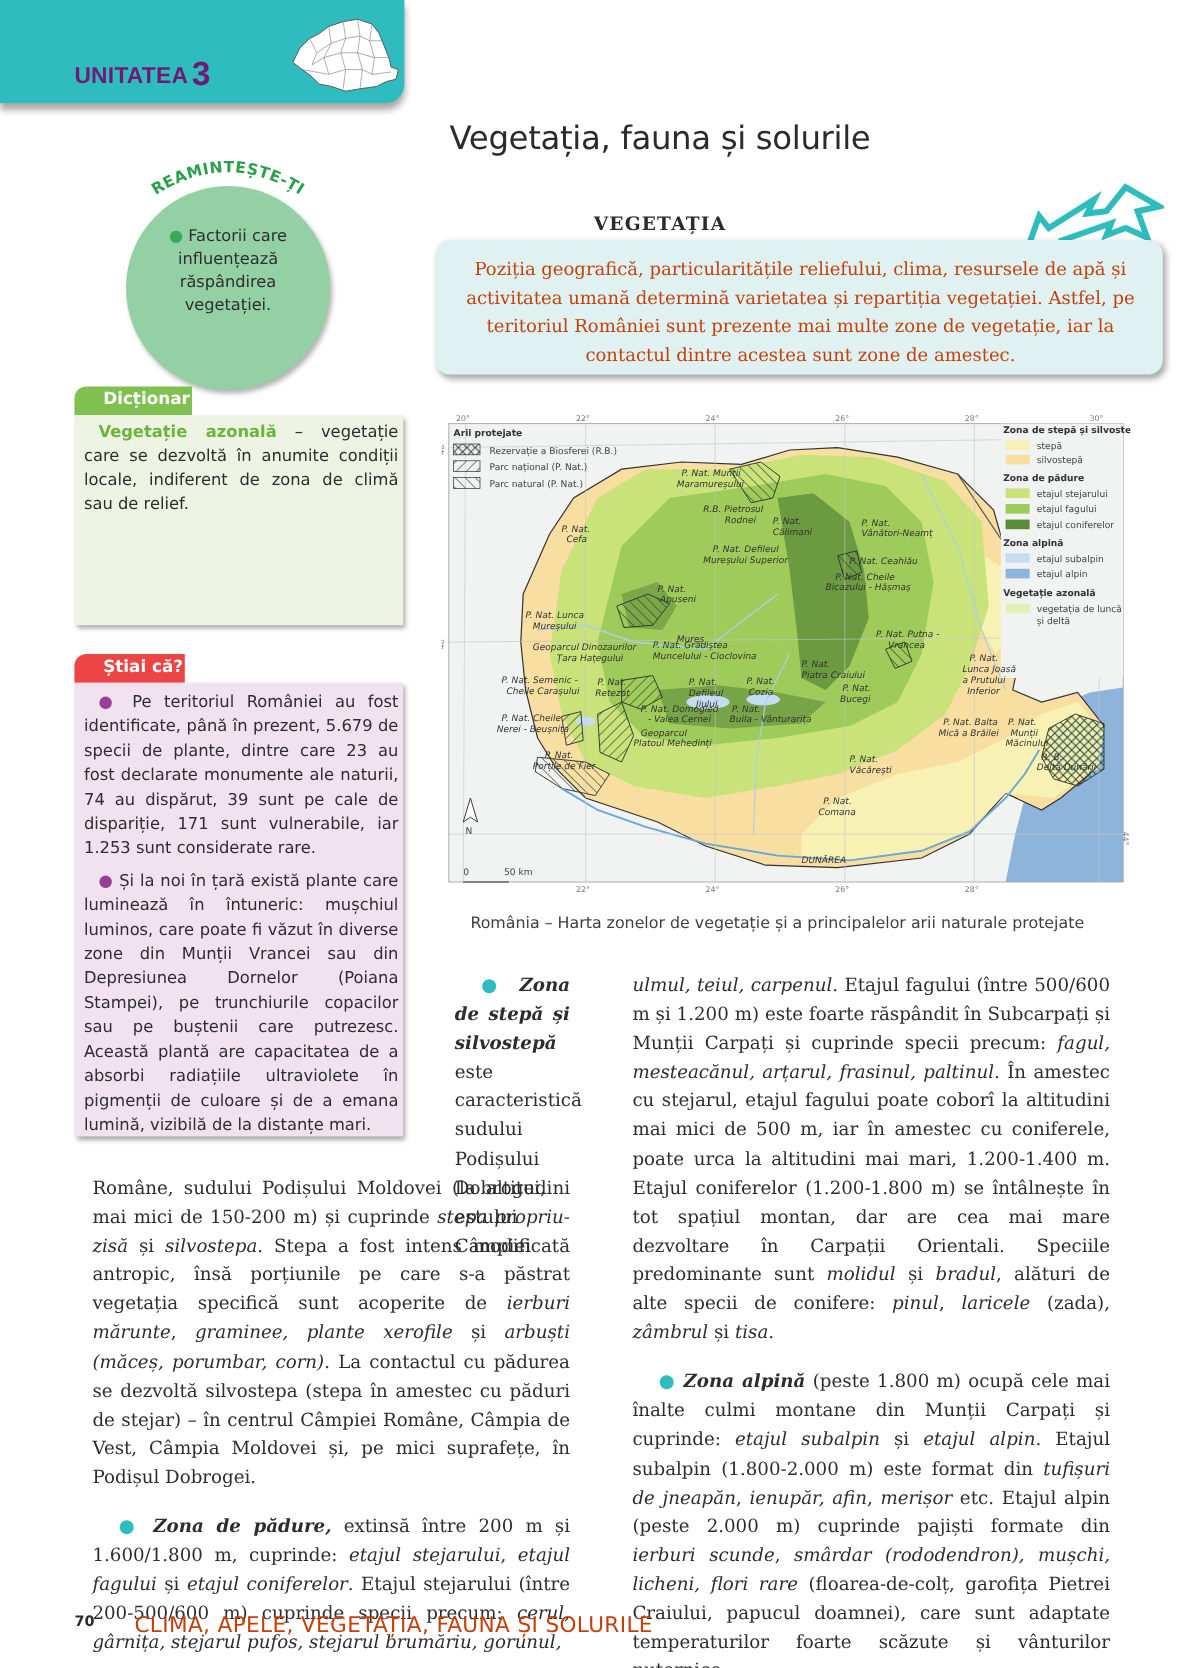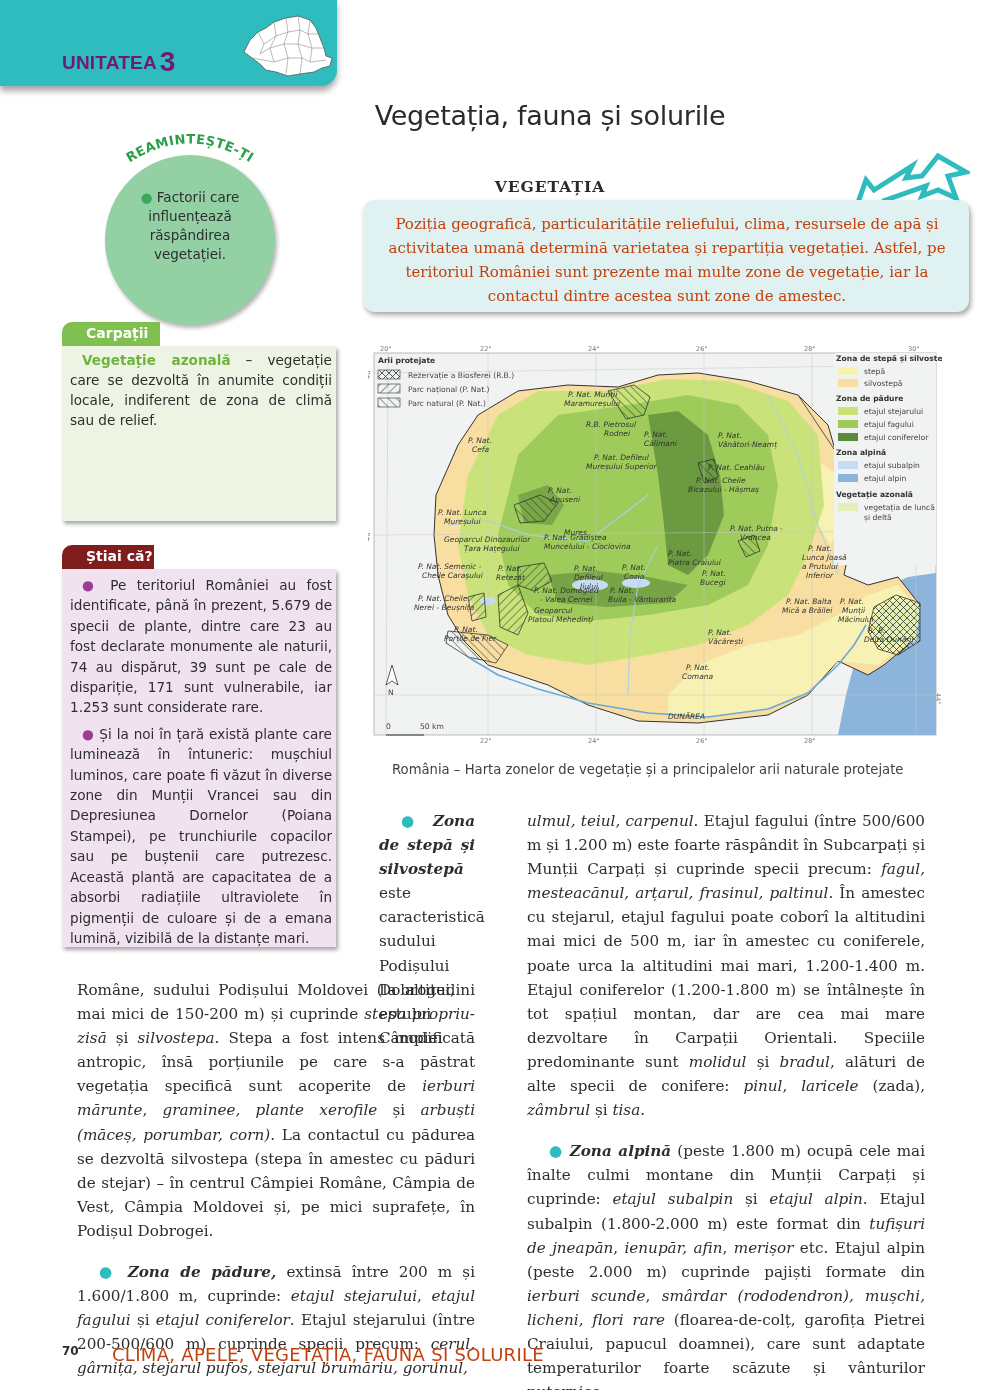--- a/index.html
+++ b/index.html
@@ -28,21 +28,21 @@
 
   
   .dict-tab { position: absolute; left: 62px; top: 322px; width: 98px; height: 24px; background: #7fc050; border-top-left-radius: 10px; }
   .dict-tab span { position: absolute; left: 24px; top: 3px; color: #fff; font-weight: bold; font-size: 14px; font-family: "DejaVu Sans", sans-serif; }
   .dict-box { position: absolute; left: 62px; top: 346px; width: 274px; height: 175px; background: #eef4e3; box-shadow: 2px 3px 4px rgba(0,0,0,0.35); }
   .dict-text { position: absolute; left: 70px; top: 350px; width: 262px; font-size: 13.6px; line-height: 20px; text-align: justify; color: #2e2e2e; font-family: "DejaVu Sans", sans-serif; }
   .dict-text p { margin: 0 0 5px 0; text-indent: 12px; }
   .term-green { color: #6db43c; font-weight: bold; }
 
   
-  .stiai-tab { position: absolute; left: 62px; top: 545px; width: 92px; height: 24px; background: #7f1d1d; border-top-left-radius: 10px; }
+  .stiai-tab { position: absolute; left: 62px; top: 545px; width: 92px; height: 24px; background: #ef4444; border-top-left-radius: 10px; }
   .stiai-tab span { position: absolute; left: 24px; top: 3px; color: #fff; font-weight: bold; font-size: 14px; font-family: "DejaVu Sans", sans-serif; }
   .stiai-box { position: absolute; left: 62px; top: 569px; width: 274px; height: 378px; background: #f1e2ef; box-shadow: 2px 3px 4px rgba(0,0,0,0.35); }
   .stiai-text { position: absolute; left: 70px; top: 575px; width: 262px; font-size: 13.6px; line-height: 20.4px; text-align: justify; color: #2e2e2e; font-family: "DejaVu Sans", sans-serif; }
   .stiai-text p { margin: 0 0 6px 0; text-indent: 12px; }
   .dot-purple { color: #9b3d96; }
 
   
   .map-frame { position: absolute; left: 368px; top: 345px; width: 574px; height: 400px; }
   .map-caption { position: absolute; left: 392px; top: 762px; width: 550px; font-size: 13.2px; color: #404040; font-family: "DejaVu Sans", sans-serif; white-space: nowrap; }
   .map-text { font-family: "DejaVu Sans", sans-serif; font-style: italic; font-size: 7.5px; fill: #333; }
@@ -96,21 +96,21 @@
 </div>
 
 <svg class="arrow-icon" viewBox="0 0 118 62">
   <path d="M4,58 L14,30 L22,40 L60,16 L54,28 L70,26 L86,6 L114,22 L96,26 L104,48 L86,40 L70,46 L74,36 L34,50 L42,58 Z" fill="#ffffff" stroke="#2fbcbf" stroke-width="5" stroke-linejoin="miter"></path>
 </svg>
 
 <div class="intro-box"></div>
 <div class="intro-text">Poziția geografică, particularitățile reliefului, clima, resursele de apă și activitatea umană determină varietatea și repartiția vegetației. Astfel, pe teritoriul României sunt prezente mai multe zone de vegetație, iar la contactul dintre acestea sunt zone de amestec.</div>
 
 <div class="dict-tab">
-    <span>Carpații</span>
+    <span>Dicționar</span>
   </div>
 <div class="dict-box"></div>
 <div class="dict-text">
   <p><span class="term-green">Vegetație azonală</span><span> – vegetație care se dezvoltă în anumite condiții locale, indiferent de zona de climă sau de relief.</span></p>
 </div>
 
 <div class="stiai-tab">
     <span>Știai că?</span>
   </div>
 <div class="stiai-box"></div>

